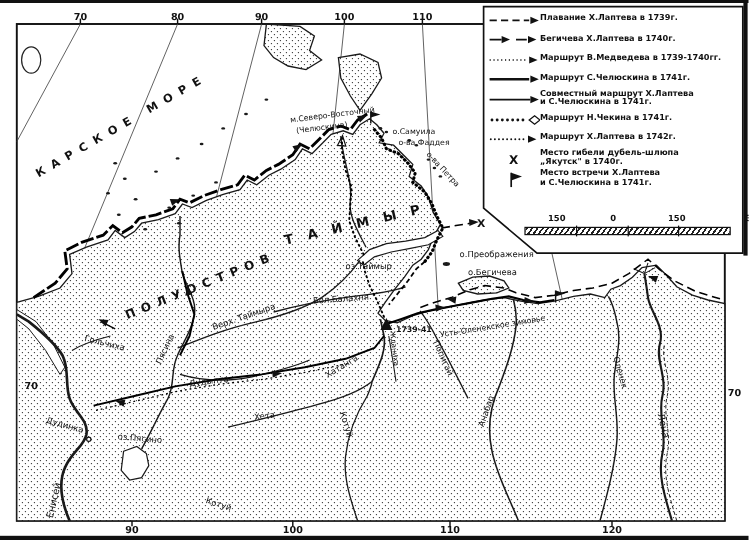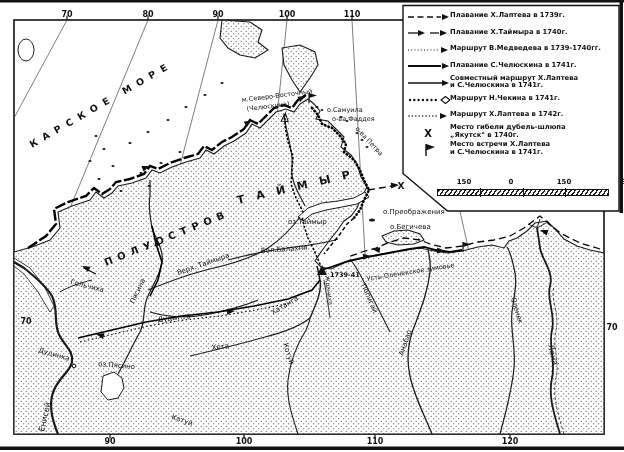--- a/index.html
+++ b/index.html
@@ -230,39 +230,39 @@
         </div>
         <div class="lrow">
           <span class="lsym">
             <svg width="44" height="14" viewBox="0 0 44 14">
               <line x1="2" y1="8" x2="12" y2="8" stroke="#111" stroke-width="1.3"></line>
               <polygon fill="#111" points="19,8 12,5 12,11"></polygon>
               <line x1="24" y1="8" x2="33" y2="8" stroke="#111" stroke-width="1.3"></line>
               <polygon fill="#111" points="41,8 34,5 34,11"></polygon>
             </svg>
           </span>
-          <span class="ltxt">Плавание Х.Таймыра в 1740г.</span>
+          <span class="ltxt">Бегичева Х.Лаптева в 1740г.</span>
         </div>
         <div class="lrow">
           <span class="lsym">
             <svg width="44" height="14" viewBox="0 0 44 14">
               <line x1="2" y1="8" x2="33" y2="8" stroke="#111" stroke-width="1.2" stroke-dasharray="1,2.2"></line>
               <polygon fill="#111" points="42,8 35,5 35,11"></polygon>
             </svg>
           </span>
           <span class="ltxt">Маршрут В.Медведева в 1739-1740гг.</span>
         </div>
         <div class="lrow">
           <span class="lsym">
             <svg width="44" height="14" viewBox="0 0 44 14">
               <line x1="2" y1="8" x2="35" y2="8" stroke="#111" stroke-width="2"></line>
               <polygon fill="#111" points="43,8 36,5 36,11"></polygon>
             </svg>
           </span>
-          <span class="ltxt">Плавание С.Челюскина в 1741г.</span>
+          <span class="ltxt">Маршрут С.Челюскина в 1741г.</span>
         </div>
         <div class="lrow">
           <span class="lsym">
             <svg width="44" height="14" viewBox="0 0 44 14">
               <line x1="2" y1="8" x2="36" y2="8" stroke="#111" stroke-width="1.6"></line>
               <polygon fill="#111" points="43,8 36,5 36,11"></polygon>
             </svg>
           </span>
           <span class="ltxt">Совместный маршрут Х.Лаптева<br>и С.Челюскина в 1741г.</span>
         </div>

